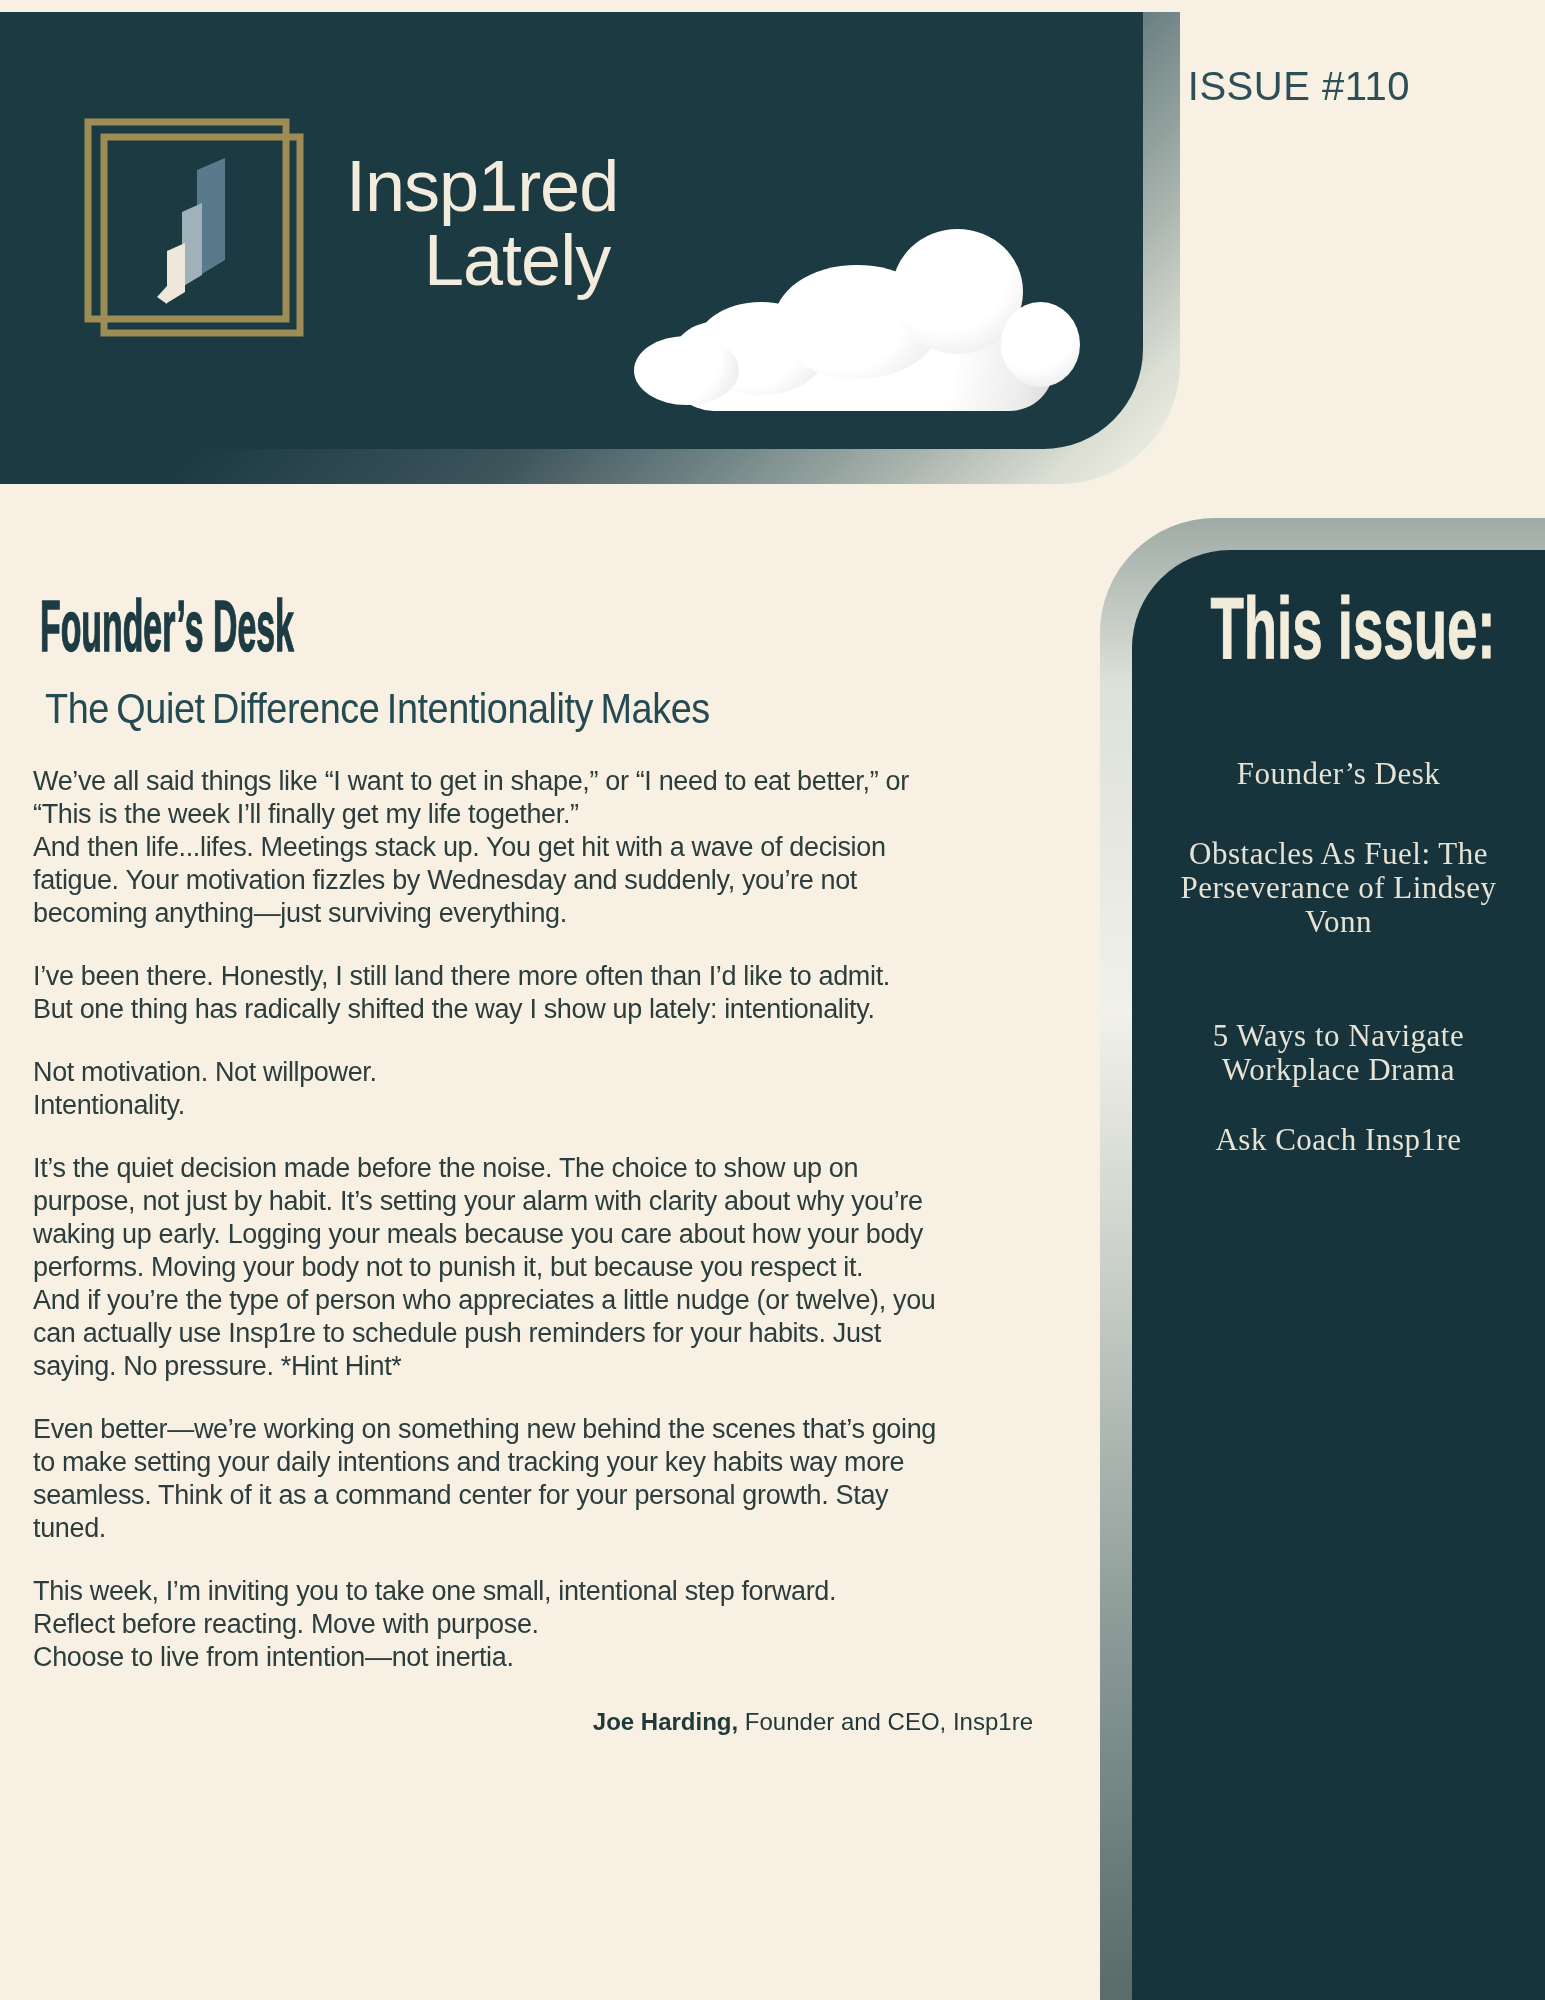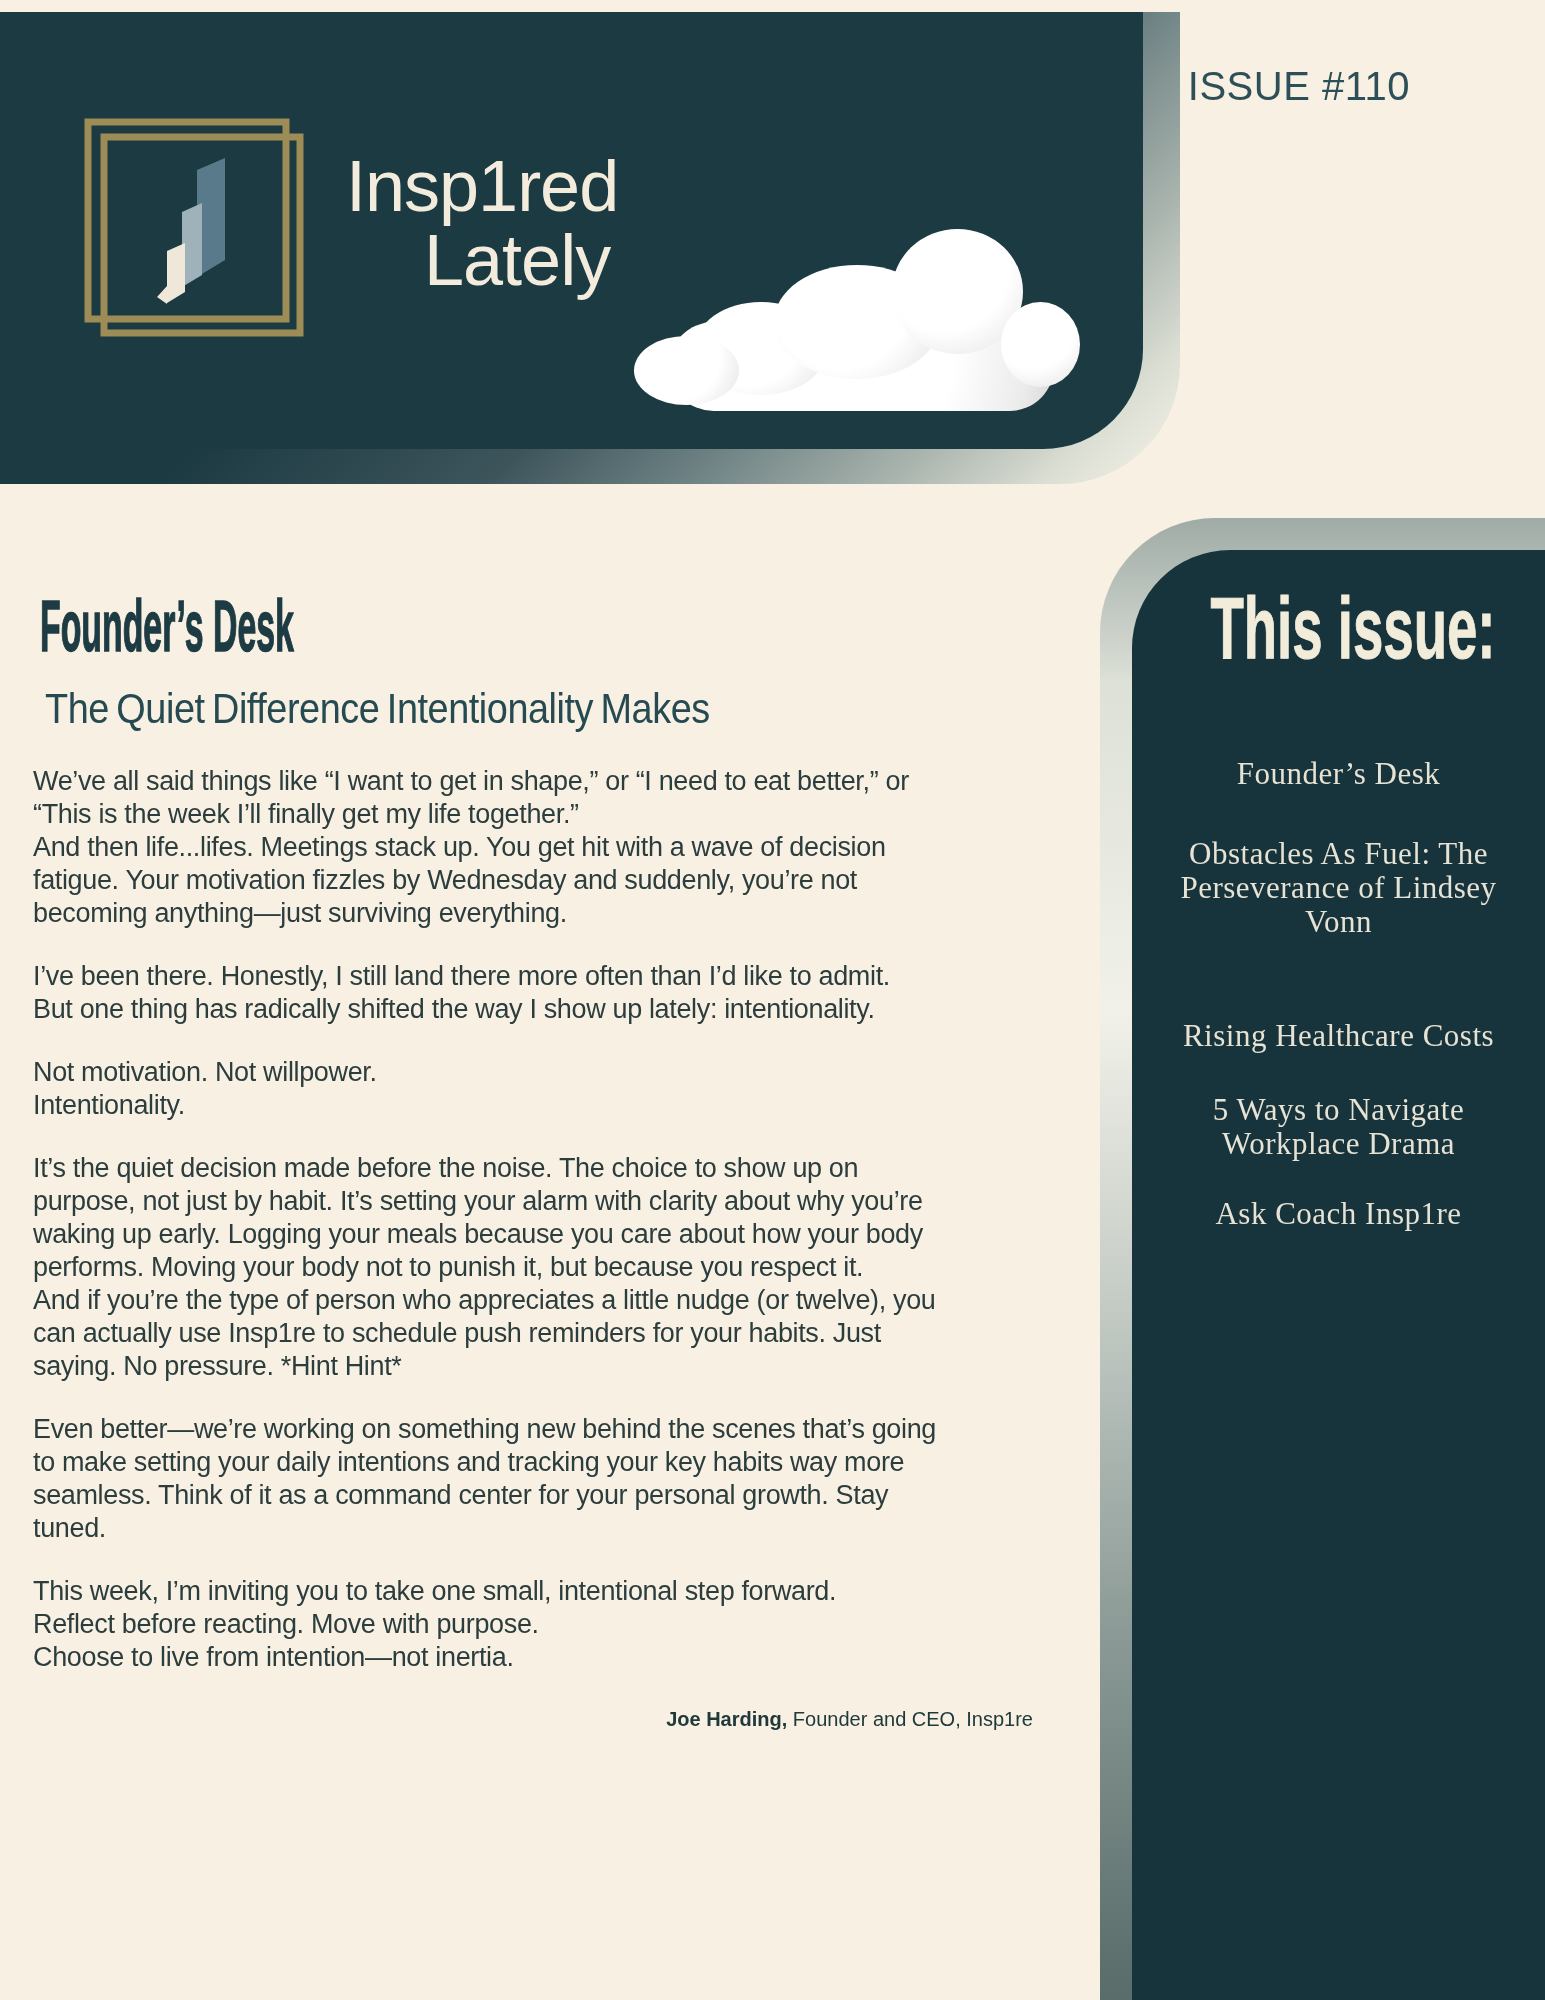--- a/index.html
+++ b/index.html
@@ -87,21 +87,21 @@
     white-space:nowrap;
   }
   .body-text{margin-top:34px;}
   .body-text p{
     margin:0 0 30px 0;
     font-size:27px;line-height:33px;color:#2c3d3e;letter-spacing:-.35px;
     white-space:pre-line;
   }
   .signature{
     margin-top:34px;width:1000px;text-align:right;padding-right:40px;
-    font-size:20px;color:#203a3c;
+    font-size:24px;color:#203a3c;
   }
   .signature .sig-name{font-weight:700;}
 </style>
 </head>
 <body>
 
 <div class="header-wrap">
   <div class="header-inner">
 
     <svg class="logo" width="240" height="240" viewBox="0 0 240 240">
@@ -168,19 +168,18 @@
 </div>
 
 <div class="sidebar-wrap">
   <div class="sidebar-inner">
     <div class="sidebar-title">This issue:</div>
     <div class="toc">
       <p class="toc-item i0">Founder’s Desk</p>
       <p class="toc-item i1">Obstacles As Fuel: The
 Perseverance of Lindsey
 Vonn</p>
-      <p class="toc-item i2">Rising Healthcare Costs</p>
       <p class="toc-item i3">5 Ways to Navigate
 Workplace Drama</p>
       <p class="toc-item i4">Ask Coach Insp1re</p>
     </div>
   </div>
 </div>
 
 </body></html>

